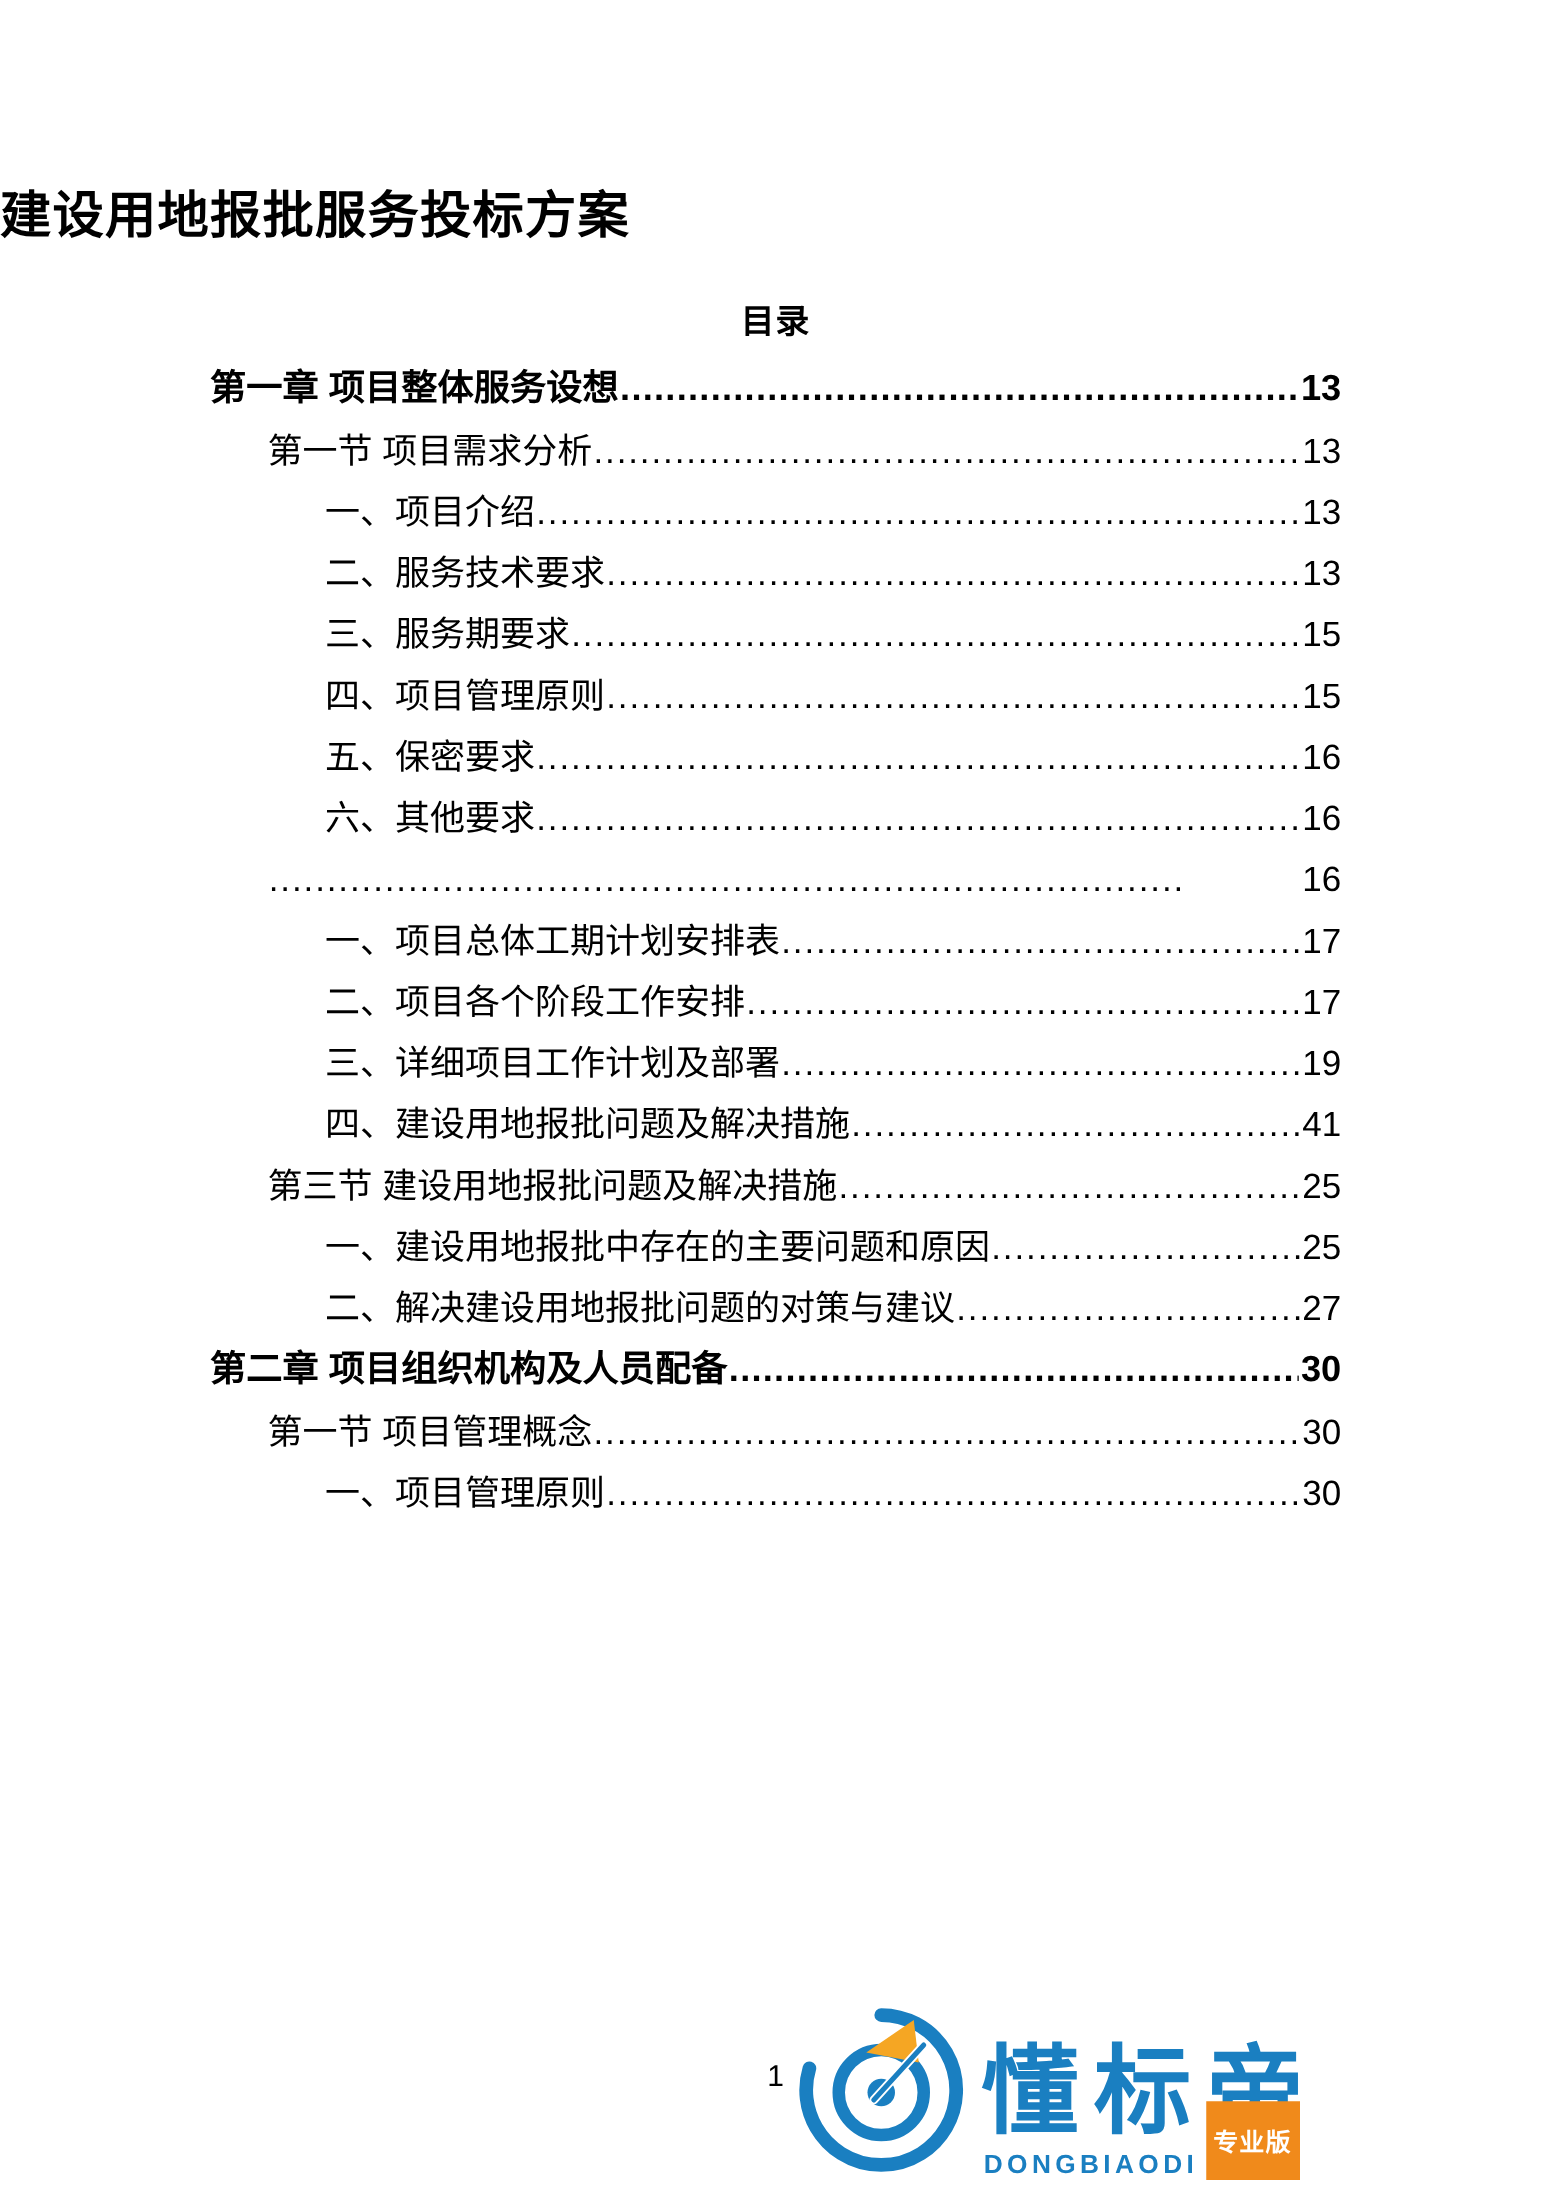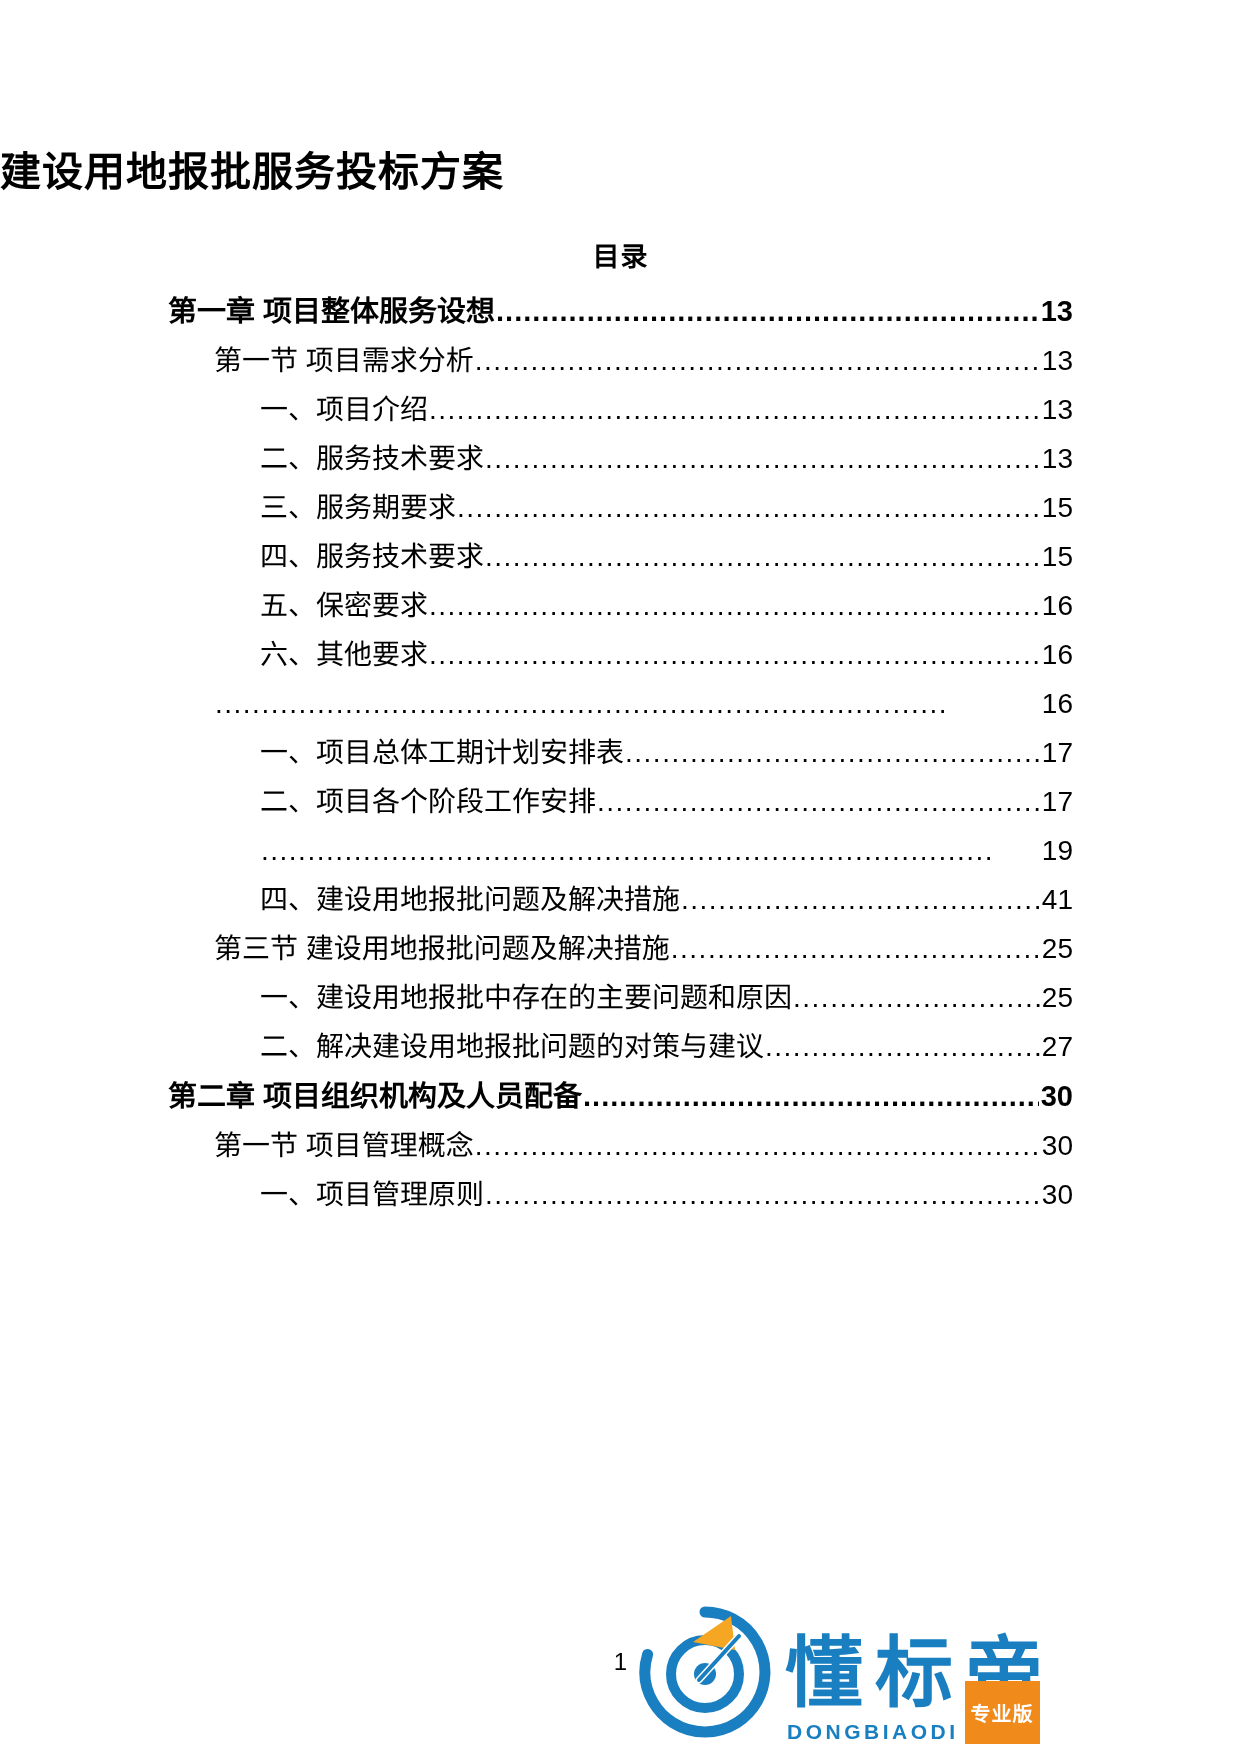--- a/index.html
+++ b/index.html
@@ -169,21 +169,21 @@
         <span class="label">二、服务技术要求</span>
         <span class="leader">...............................................................................</span>
         <span class="page-no">13</span>
       </div>
       <div class="toc-entry lvl-3">
         <span class="label">三、服务期要求</span>
         <span class="leader">...............................................................................</span>
         <span class="page-no">15</span>
       </div>
       <div class="toc-entry lvl-3">
-        <span class="label">四、服务技术要求</span>
+        <span class="label">四、项目管理原则</span>
         <span class="leader">...............................................................................</span>
         <span class="page-no">15</span>
       </div>
       <div class="toc-entry lvl-3">
         <span class="label">五、保密要求</span>
         <span class="leader">...............................................................................</span>
         <span class="page-no">16</span>
       </div>
       <div class="toc-entry lvl-3">
         <span class="label">六、其他要求</span>
@@ -198,20 +198,21 @@
         <span class="label">一、项目总体工期计划安排表</span>
         <span class="leader">...............................................................................</span>
         <span class="page-no">17</span>
       </div>
       <div class="toc-entry lvl-3">
         <span class="label">二、项目各个阶段工作安排</span>
         <span class="leader">...............................................................................</span>
         <span class="page-no">17</span>
       </div>
       <div class="toc-entry lvl-3">
+        <span class="label">三、详细项目工作计划及部署</span>
         <span class="leader">...............................................................................</span>
         <span class="page-no">19</span>
       </div>
       <div class="toc-entry lvl-3">
         <span class="label">四、建设用地报批问题及解决措施</span>
         <span class="leader">...............................................................................</span>
         <span class="page-no">41</span>
       </div>
       <div class="toc-entry lvl-2">
         <span class="label">第三节 建设用地报批问题及解决措施</span>

